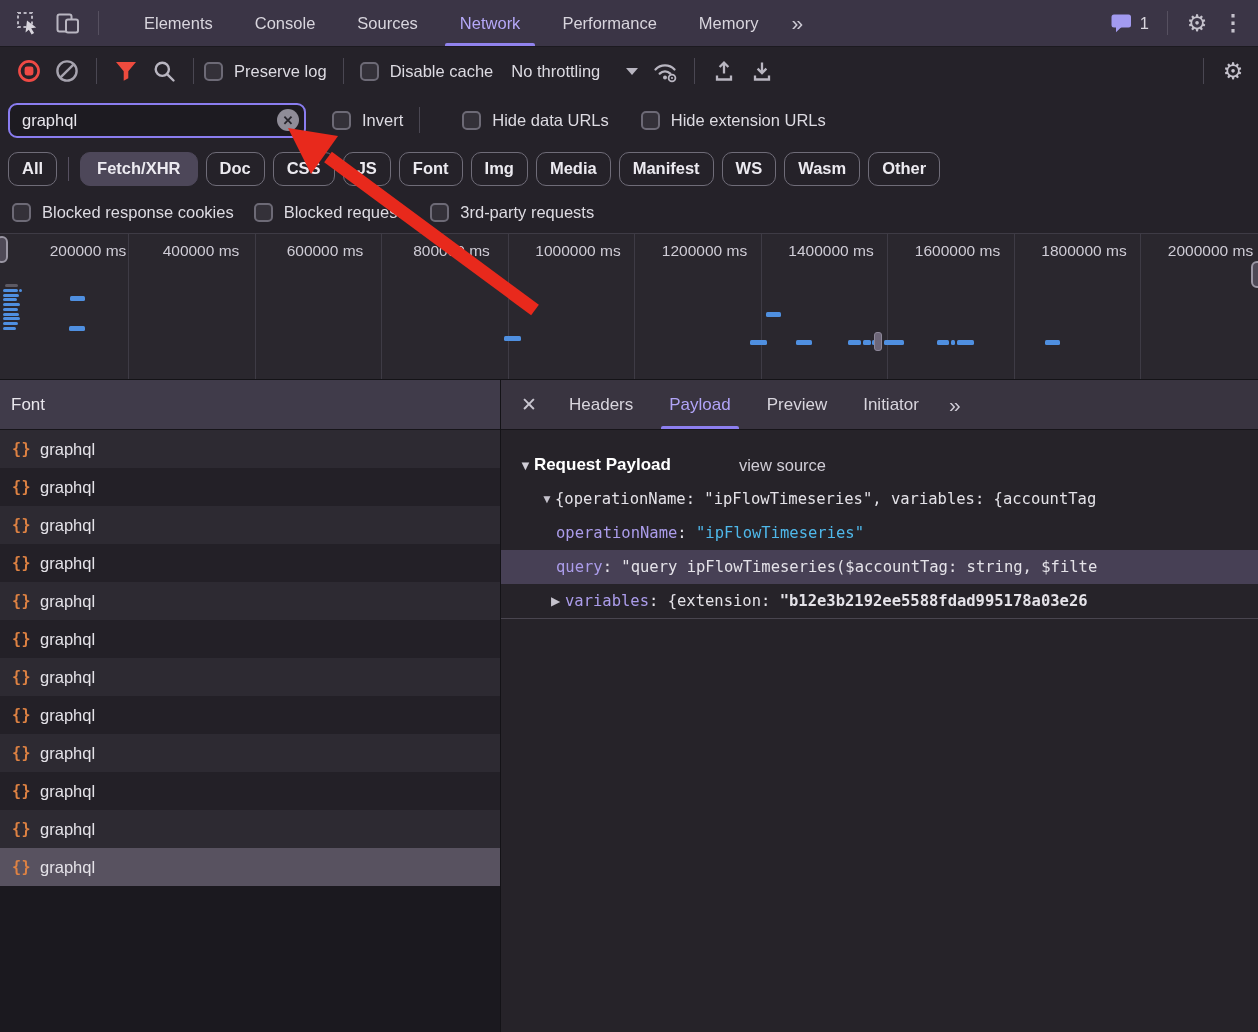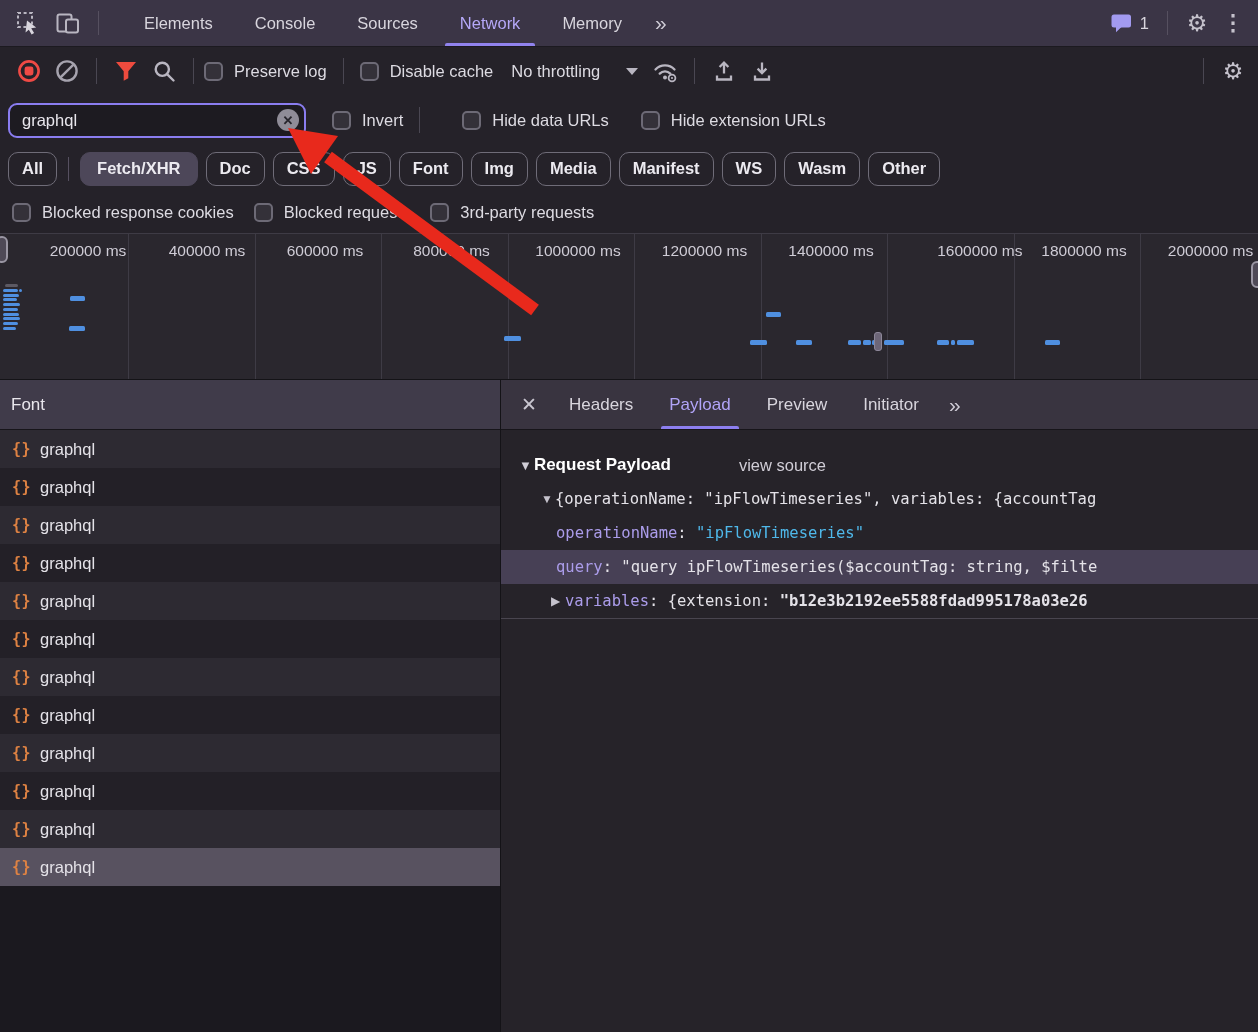--- a/index.html
+++ b/index.html
@@ -146,20 +146,21 @@
       <rect x="2.5" y="4.5" width="14" height="17" rx="2" fill="none" stroke="#b9b6c1" stroke-width="2"></rect>
       <rect x="11" y="9.5" width="12" height="13" rx="2" fill="#3b3546" stroke="#b9b6c1" stroke-width="2"></rect>
     </svg>
   </span>
   <span class="vdiv"></span>
   <div class="tabs" id="main-tabs">
       <span class="tab">Elements</span>
       <span class="tab">Console</span>
       <span class="tab">Sources</span>
       <span class="tab active">Network</span>
+      <span class="tab">Performance</span>
       <span class="tab">Memory</span>
     </div>
   <span class="tab-more">»</span>
   <div class="tabbar-right">
     <span class="issues">
       <svg width="23" height="21" viewBox="0 0 23 21">
         <rect x="1.5" y="1.5" width="19.5" height="13" rx="2.5" fill="#a29af0"></rect>
         <path d="M6 14h5.5L6 19.3z" fill="#a29af0"></path>
       </svg>
       <span class="count">1</span>
@@ -289,33 +290,33 @@
       <span class="cblabel">3rd-party requests</span>
     </span>
   </div>
 
 <div class="timeline" id="timeline">
   <div class="tl-handle" style="left:-4px; top:2px;"></div>
   <div class="tl-handle" style="right:-5px; top:27px;"></div>
 <div class="tl-grid" style="left: 128px;"></div>
     <div class="tl-label" style="left: 23px;">200000 ms</div>
     <div class="tl-grid" style="left: 254.5px;"></div>
-    <div class="tl-label" style="left: 142px;">400000 ms</div>
+    <div class="tl-label" style="left: 136px;">400000 ms</div>
     <div class="tl-grid" style="left: 381px;"></div>
     <div class="tl-label" style="left: 260px;">600000 ms</div>
     <div class="tl-grid" style="left: 507.5px;"></div>
     <div class="tl-label" style="left: 386.5px;">800000 ms</div>
     <div class="tl-grid" style="left: 634px;"></div>
     <div class="tl-label" style="left: 513px;">1000000 ms</div>
     <div class="tl-grid" style="left: 760.5px;"></div>
     <div class="tl-label" style="left: 639.5px;">1200000 ms</div>
     <div class="tl-grid" style="left: 887px;"></div>
     <div class="tl-label" style="left: 766px;">1400000 ms</div>
     <div class="tl-grid" style="left: 1013.5px;"></div>
-    <div class="tl-label" style="left: 892.5px; text-align: right;">1600000 ms</div>
+    <div class="tl-label" style="left: 892.5px;">1600000 ms</div>
     <div class="tl-grid" style="left: 1140px;"></div>
     <div class="tl-label" style="left: 1019px;">1800000 ms</div>
     <div class="tl-label" style="left: 1145.5px;">2000000 ms</div>
     <div class="tl-bar gray" style="left: 5px; top: 50px; width: 13px; height: 3px;"></div>
     <div class="tl-bar blue" style="left: 19px; top: 55px; width: 3px; height: 3px;"></div>
     <div class="tl-bar blue" style="left: 3px; top: 55px; width: 15px; height: 3px;"></div>
     <div class="tl-bar blue" style="left: 3px; top: 59.7px; width: 16px; height: 3px;"></div>
     <div class="tl-bar blue" style="left: 3px; top: 64.4px; width: 14px; height: 3px;"></div>
     <div class="tl-bar blue" style="left: 3px; top: 69.1px; width: 17px; height: 3px;"></div>
     <div class="tl-bar blue" style="left: 3px; top: 73.8px; width: 15px; height: 3px;"></div>

